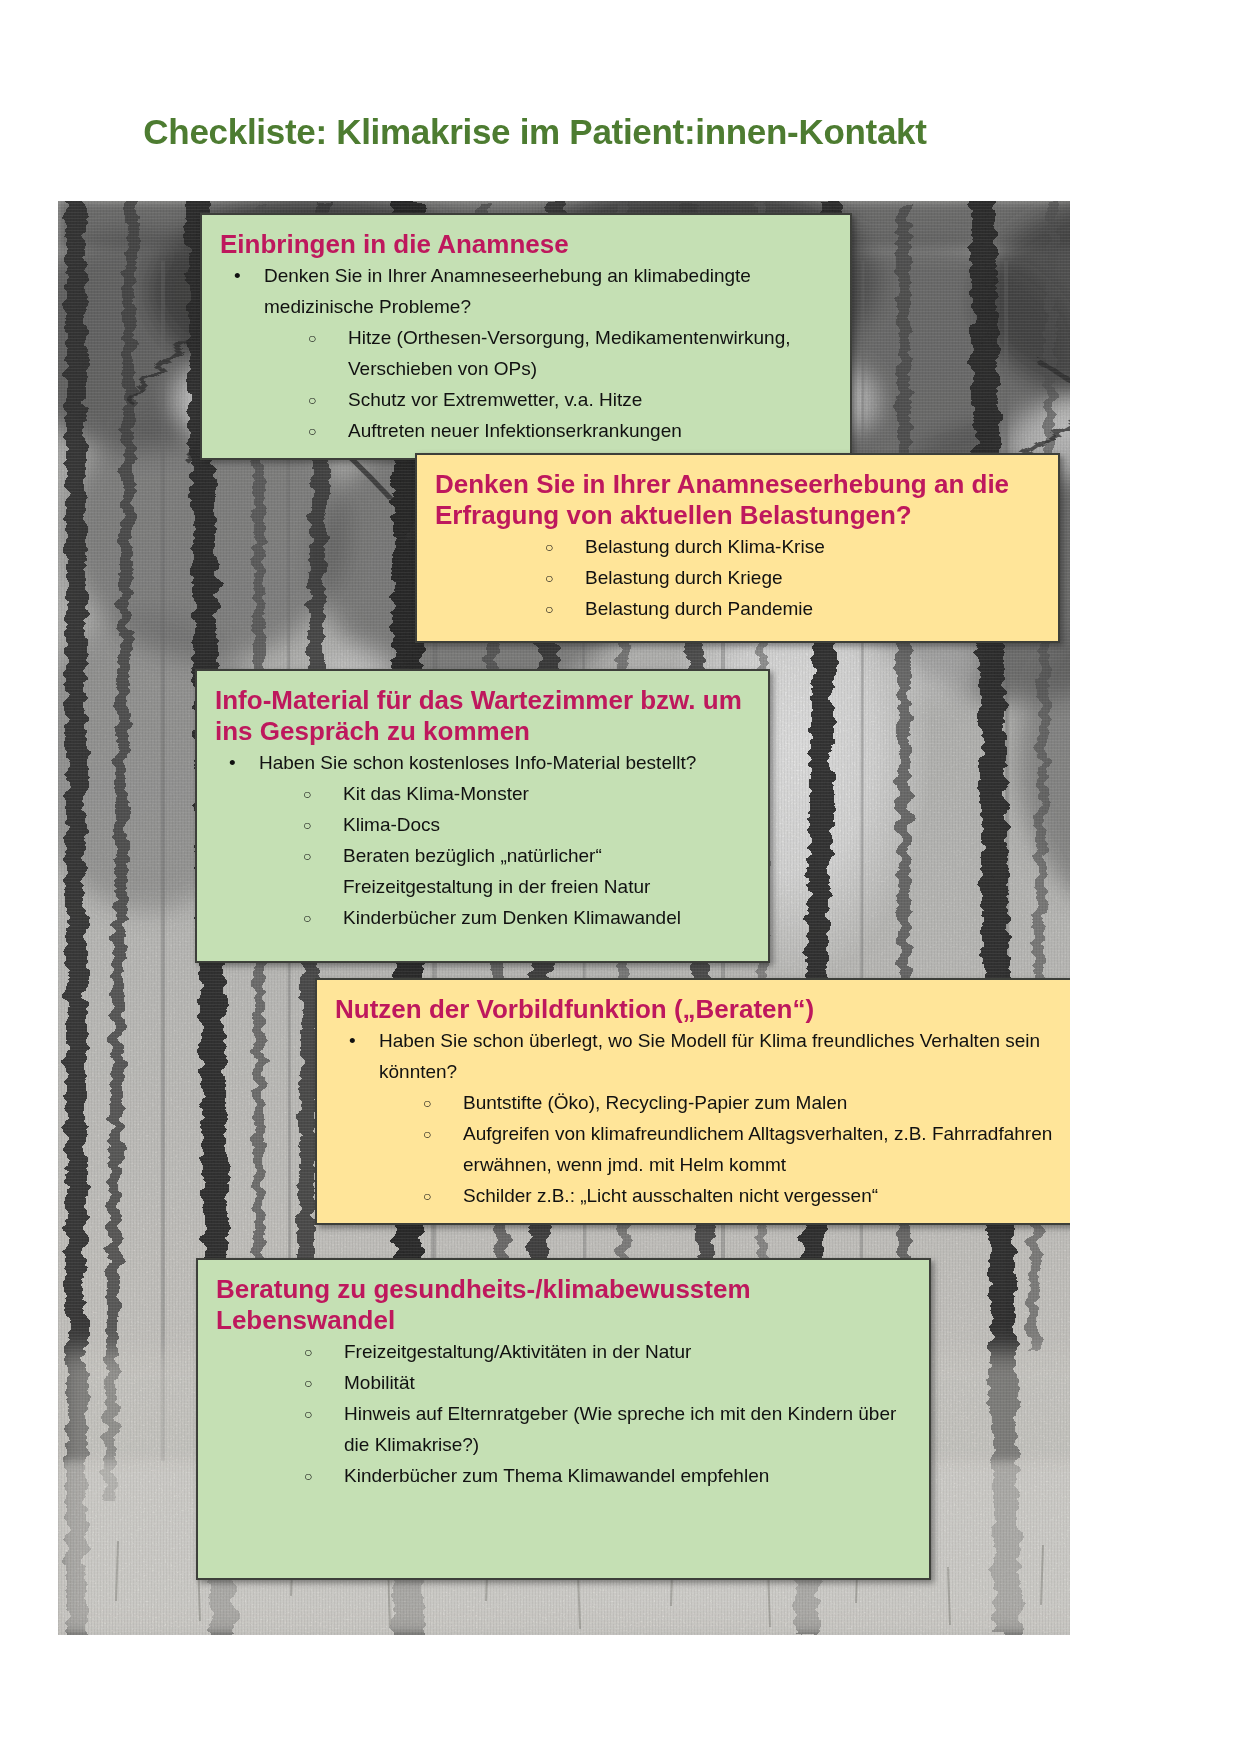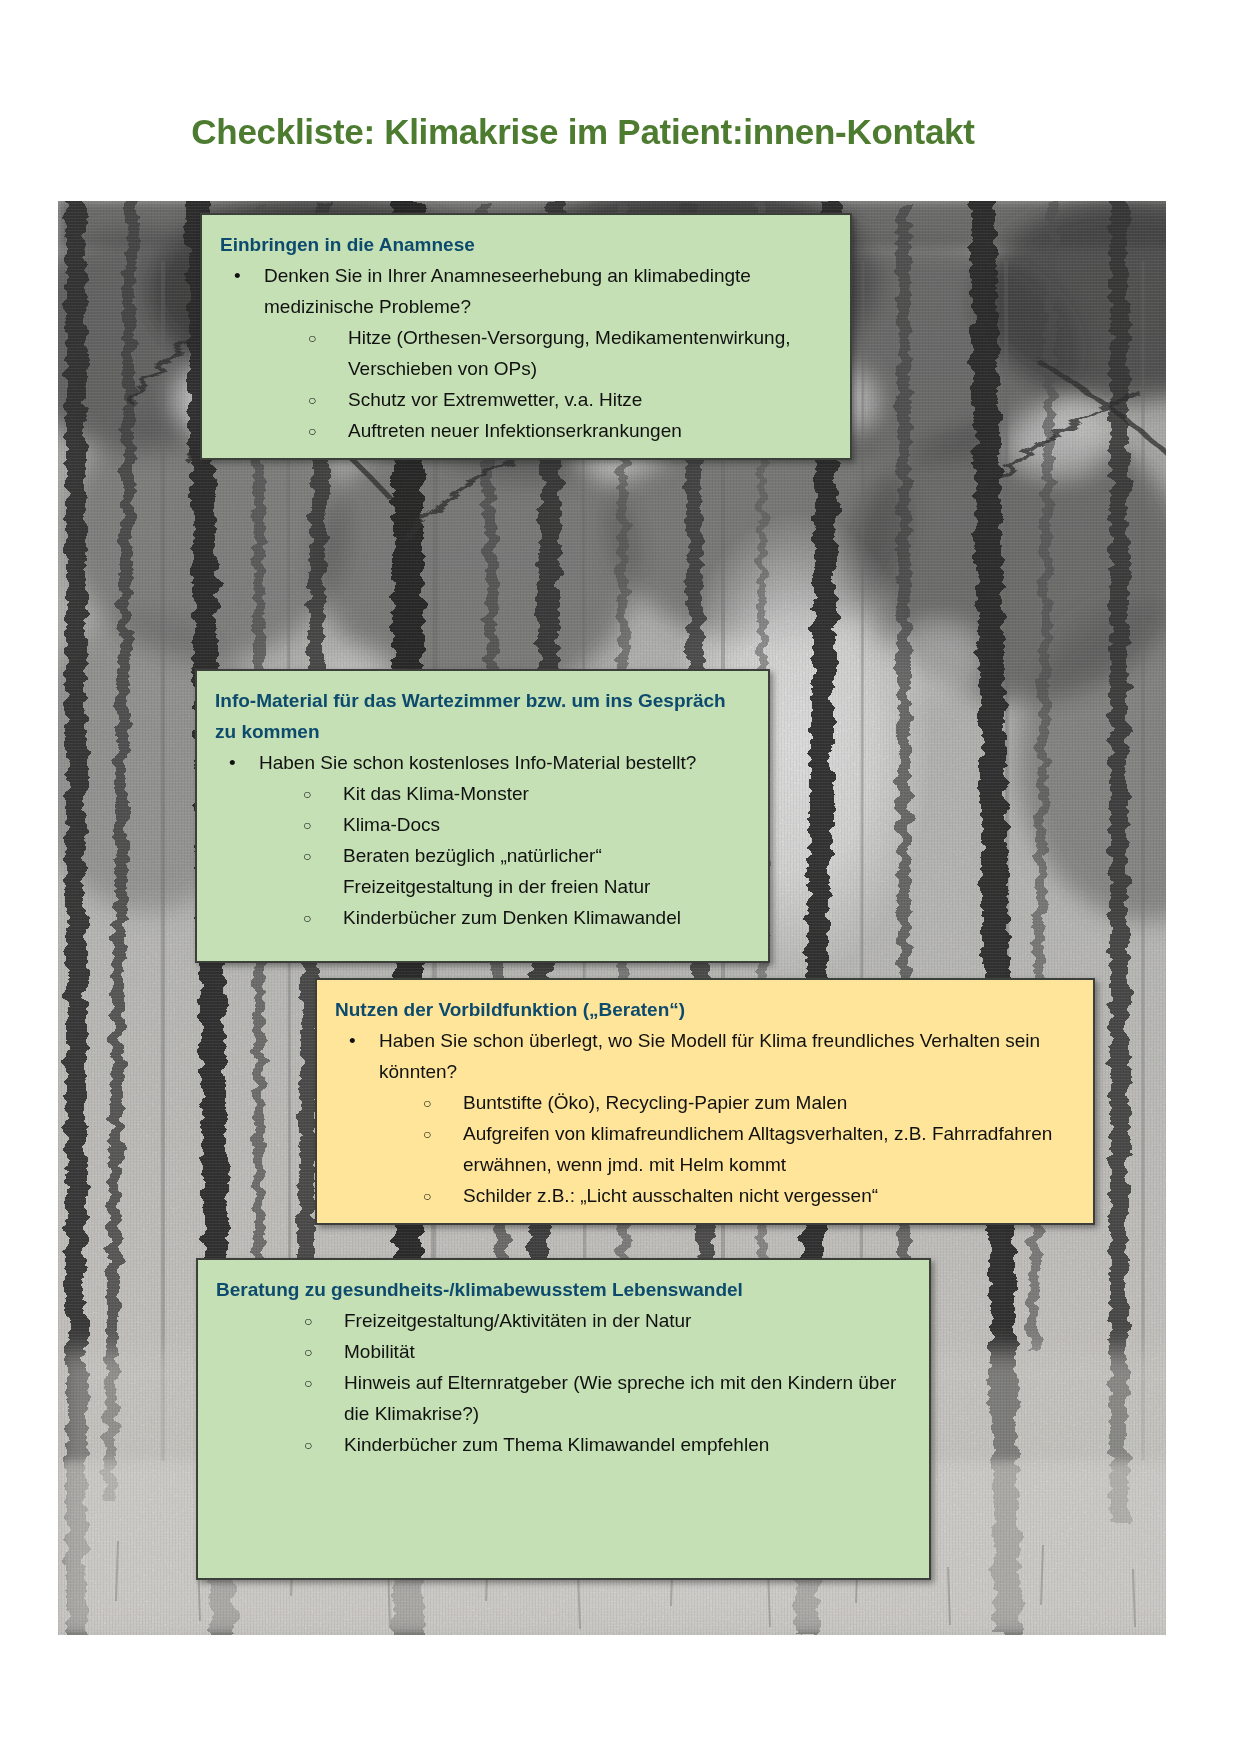--- a/index.html
+++ b/index.html
@@ -1,17 +1,17 @@
 <!DOCTYPE html>
 <html lang="de"><head>
 <meta charset="utf-8">
 <style>
   html,body{margin:0;padding:0;background:#ffffff;}
   .page{
-    position:relative;width:1166px;height:1754px;background:#ffffff;
+    position:relative;width:1070px;height:1754px;background:#ffffff;
     font-family:"Liberation Sans",sans-serif;overflow:hidden;
   }
   .doc-title{
     position:absolute;top:112px;left:0;width:100%;margin:0;
     text-align:center;font-size:35px;font-weight:bold;color:#4d7c31;
     letter-spacing:-0.3px;
   }
   
   .forest{
     position:absolute;left:58px;top:201px;width:1159px;height:1434px;
@@ -31,21 +31,21 @@
     box-shadow:3px 3px 6px rgba(30,30,30,.45);
     font-size:19px;line-height:31px;color:#111111;
   }
   .green{background:#c5e0b4;}
   .yellow{background:#ffe599;}
   .b1{left:200px;top:213px;width:652px;min-height:232px;}
   .b2{left:415px;top:453px;width:645px;min-height:190px;}
   .b3{left:195px;top:669px;width:575px;min-height:294px;}
   .b4{left:315px;top:978px;width:780px;min-height:236px;}
   .b5{left:196px;top:1258px;width:735px;min-height:322px;}
-  .box-title{margin:0;font-size:19px;font-weight:bold;line-height:31px;color:#0c4a6e;}
+  .box-title{margin:0;font-size:26px;font-weight:bold;line-height:31px;color:#be185d;}
   .li{position:relative;}
   .li1{padding-left:44px;}
   .li1::before{content:"\2022";position:absolute;left:14px;top:0;}
   .li2{padding-left:128px;}
   .li2::before{content:"\25CB";position:absolute;left:88px;top:1px;font-size:14px;line-height:31px;}
   .b2 .li2{padding-left:150px;}
   .b2 .li2::before{left:110px;}
 </style>
 </head>
 <body>
@@ -178,20 +178,26 @@
   </div>
 
   <section class="box green b1">
     <h2 class="box-title">Einbringen in die Anamnese</h2>
     <div class="li li1">Denken Sie in Ihrer Anamneseerhebung an klimabedingte medizinische Probleme?</div>
     <div class="li li2">Hitze (Orthesen-Versorgung, Medikamentenwirkung, Verschieben von OPs)</div>
     <div class="li li2">Schutz vor Extremwetter, v.a. Hitze</div>
     <div class="li li2">Auftreten neuer Infektionserkrankungen</div>
   </section>
 
+  <section class="box yellow b2">
+    <h2 class="box-title">Denken Sie in Ihrer Anamneseerhebung an die Erfragung von aktuellen Belastungen?</h2>
+    <div class="li li2">Belastung durch Klima-Krise</div>
+    <div class="li li2">Belastung durch Kriege</div>
+    <div class="li li2">Belastung durch Pandemie</div>
+  </section>
 
   <section class="box green b3">
     <h2 class="box-title">Info-Material für das Wartezimmer bzw. um ins Gespräch zu kommen</h2>
     <div class="li li1">Haben Sie schon kostenloses Info-Material bestellt?</div>
     <div class="li li2">Kit das Klima-Monster</div>
     <div class="li li2">Klima-Docs</div>
     <div class="li li2">Beraten bezüglich „natürlicher“ Freizeitgestaltung in der freien Natur</div>
     <div class="li li2">Kinderbücher zum Denken Klimawandel</div>
   </section>
 

